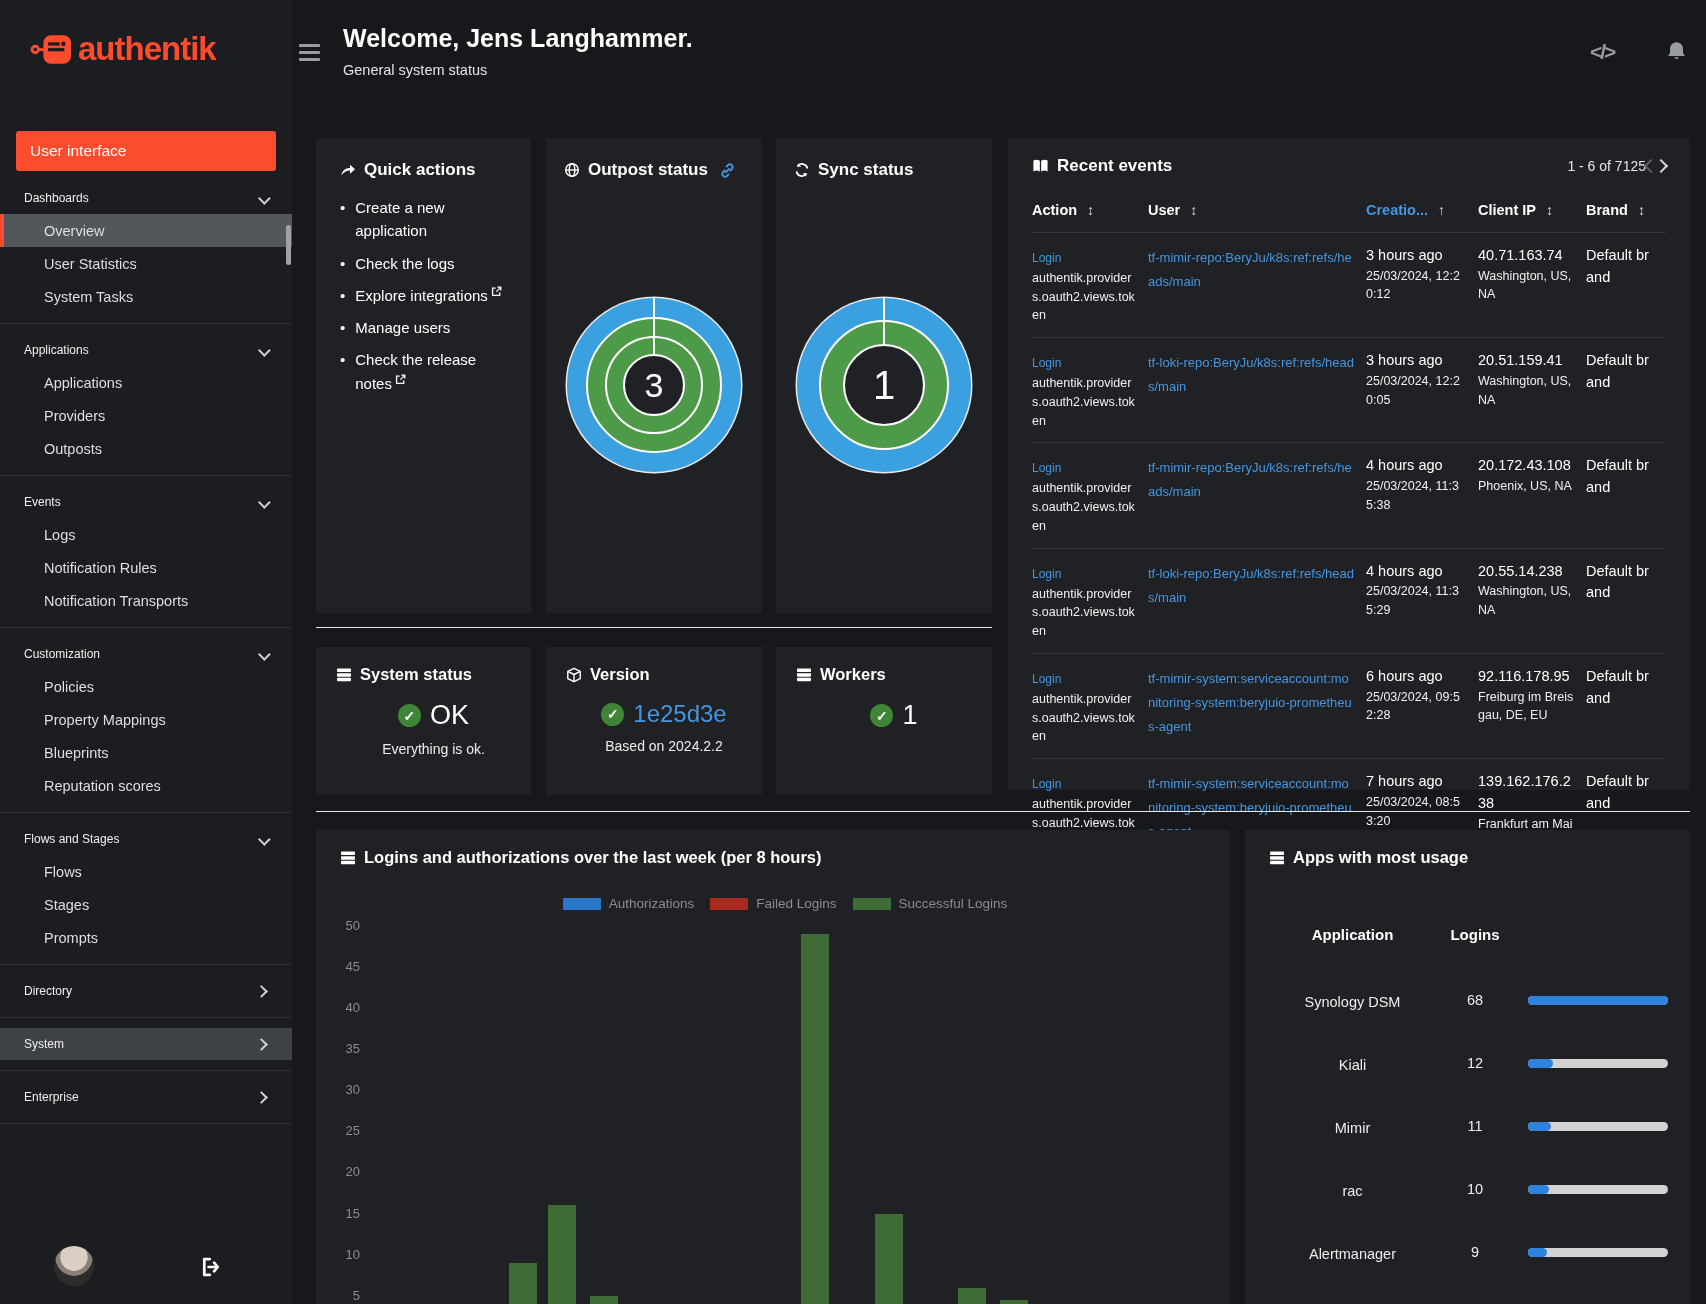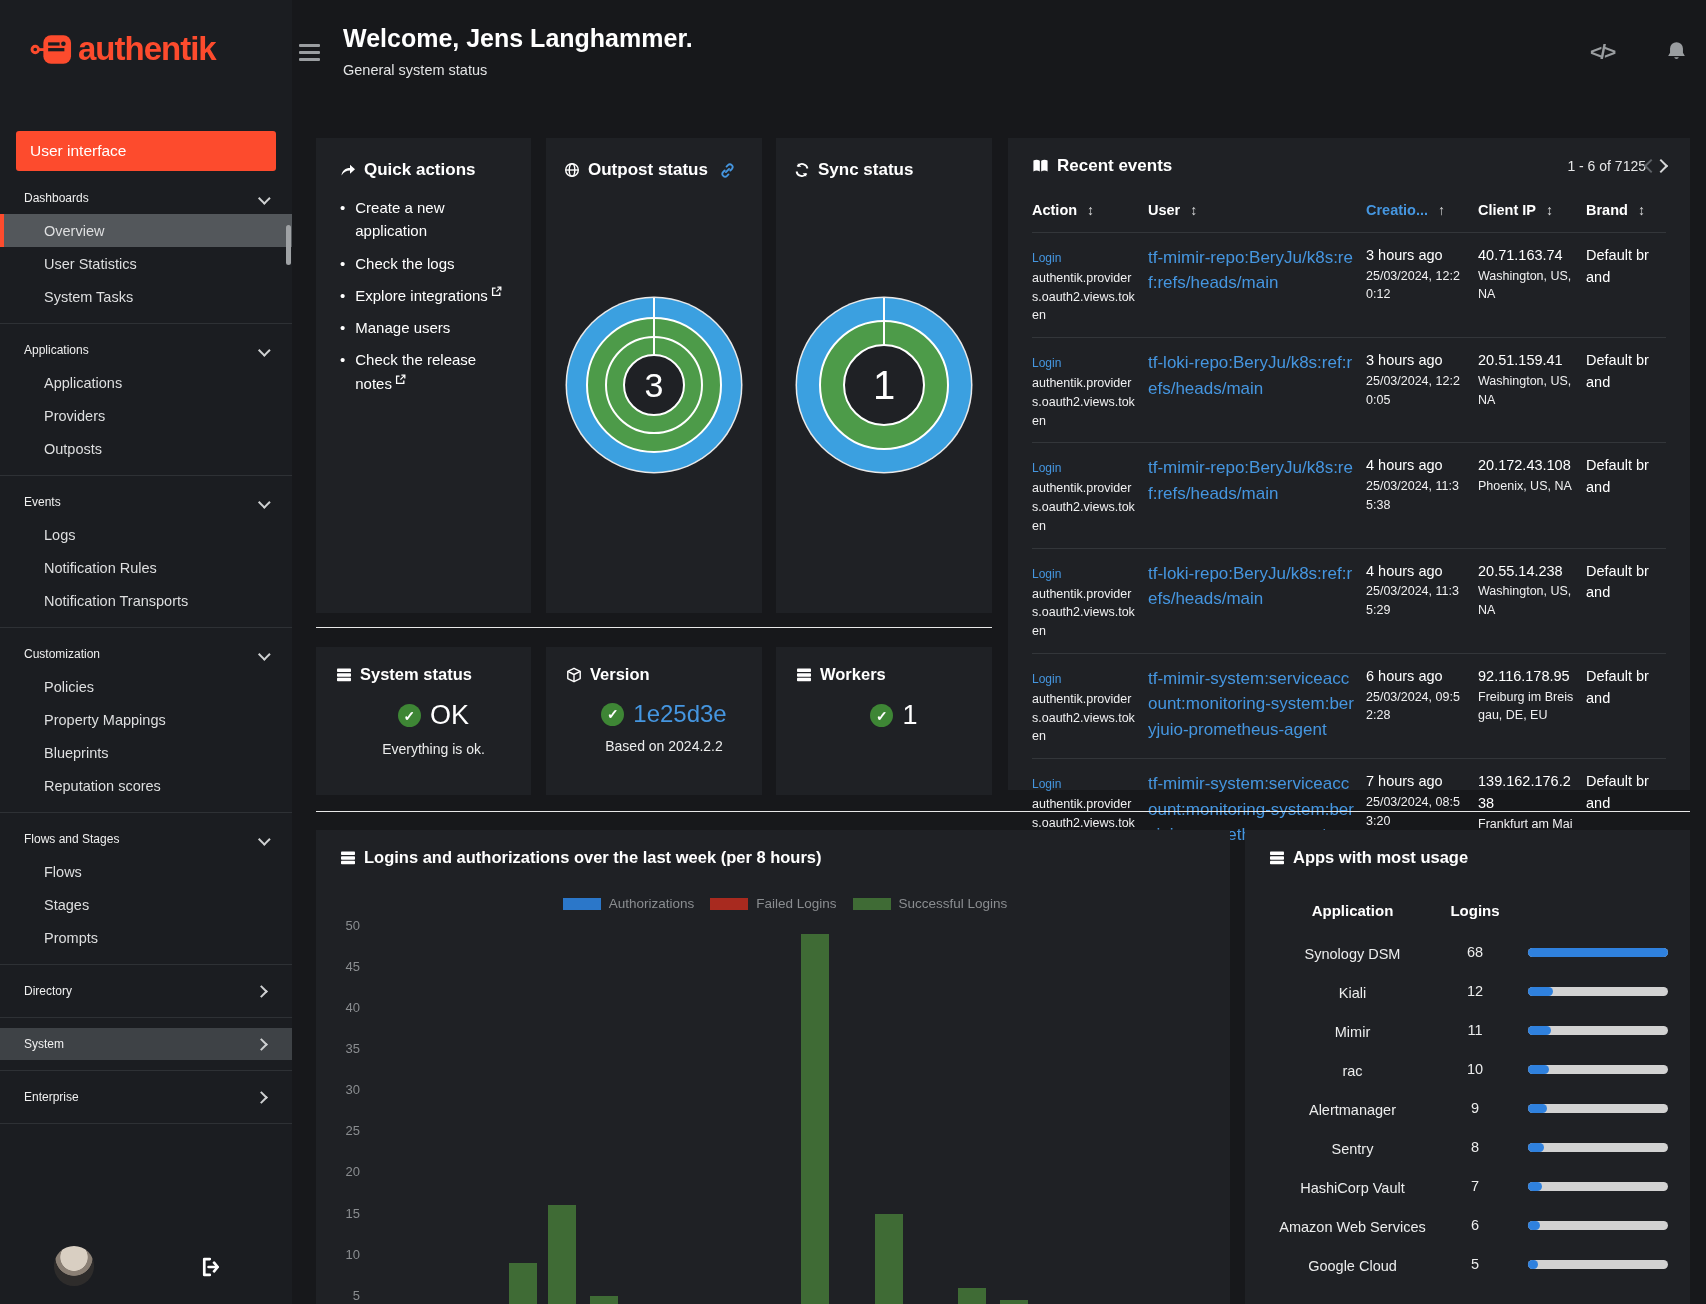--- a/index.html
+++ b/index.html
@@ -82,21 +82,21 @@
   .pg-chev.left { transform:rotate(-135deg); border-color:#5f6368; }
   .pg-chev.right { transform:rotate(45deg); }
   .ev-table { margin:6px 24px 0 24px; }
   .ev-row { display:grid; grid-template-columns:116px 218px 112px 108px 80px; }
   .ev-cols { padding:8px 0 10px 0; font-size:14.5px; font-weight:bold; color:#fff; }
   .ev-cols .sort { font-weight:normal; color:#d6d7d8; margin-left:10px; font-size:14px; cursor:pointer; }
   .ev-cols .sorted-col { color:#4596e0; }
   .ev-r { border-top:1px solid #33363a; padding:12px 0; min-height:74px; }
   .ev-cell { padding-right:10px; word-break:break-all; line-height:1.5; }
   .a-link { color:#4596e0; font-size:12px; cursor:pointer; text-decoration:none; display:inline-block; }
-  .u-link { color:#4596e0; font-size:17px; cursor:pointer; text-decoration:none; }
+  .u-link { color:#4596e0; font-size:13px; cursor:pointer; text-decoration:none; }
   .ctx { color:#f0f0f1; font-size:12.5px; }
   .t1 { color:#fff; font-size:14.5px; }
   .t2 { color:#f0f0f1; font-size:12.5px; }
   .ev-foot { display:flex; justify-content:flex-end; padding:22px 26px 0 0; }
 
   
   .st-title { display:flex; align-items:center; gap:8px; font-size:16.5px; font-weight:bold; color:#fff; }
   .st-value { display:flex; align-items:center; justify-content:center; gap:9px; margin-top:16px; font-size:27px; color:#fff; }
   .st-value .ver-link { color:#4596e0; font-size:24px; cursor:pointer; }
   .st-cap { text-align:center; margin-top:10px; font-size:14px; color:#eceded; }
@@ -109,21 +109,21 @@
   .legend { position:absolute; left:12px; top:66px; width:100%; display:flex; justify-content:center; gap:16px; }
   .lg-item { display:flex; align-items:center; gap:8px; font-size:13.5px; color:#8a8d90; }
   .lg-sw { width:38px; height:12px; display:inline-block; }
   .ytick { position:absolute; left:14px; width:30px; text-align:right; font-size:13px; color:#8a8d90; line-height:18px; }
   .bar { position:absolute; width:28px; }
 
   
   .apps-title { position:absolute; left:24px; top:18px; }
   .apps-title .card-title { font-size:16.5px; }
   .apps-table { position:absolute; left:20px; top:72px; width:410px; }
-  .ap-row { display:grid; grid-template-columns:175px 70px 1fr; align-items:flex-start; min-height:39px; }
+  .ap-row { display:grid; grid-template-columns:175px 70px 1fr; align-items:flex-start; min-height:39px;margin-top:24px; }
   .ap-h { font-size:15px; font-weight:bold; color:#fff; text-align:center; padding-bottom:8px; }
   .ap-name { font-size:14.5px; color:#eceded; text-align:center; line-height:1.4; padding-top:3px; }
   .ap-val { font-size:14.5px; color:#eceded; text-align:center; padding-top:3px; }
   .ap-barwrap { padding:7px 0 0 18px; }
   .ap-track { width:140px; height:9px; border-radius:5px; background:#d2d2d2; position:relative; }
   .ap-fill { position:absolute; left:0; top:0; bottom:0; border-radius:5px; background:#2f81de; }
 
   svg { display:block; }
 </style>
 </head>

